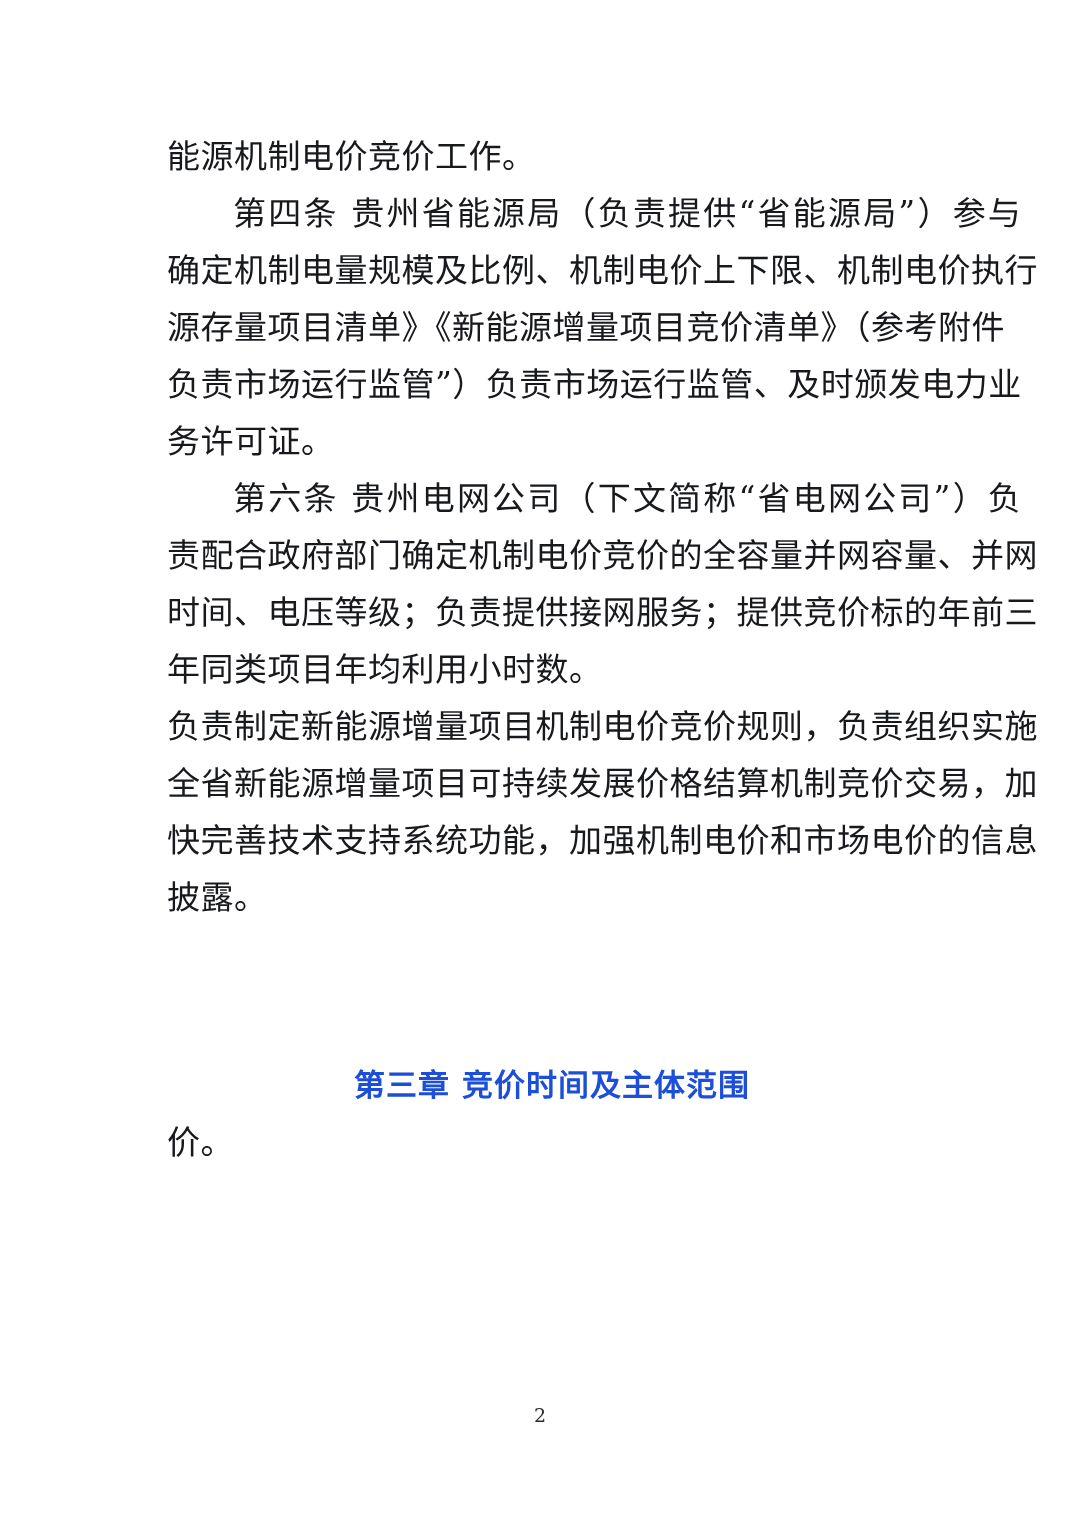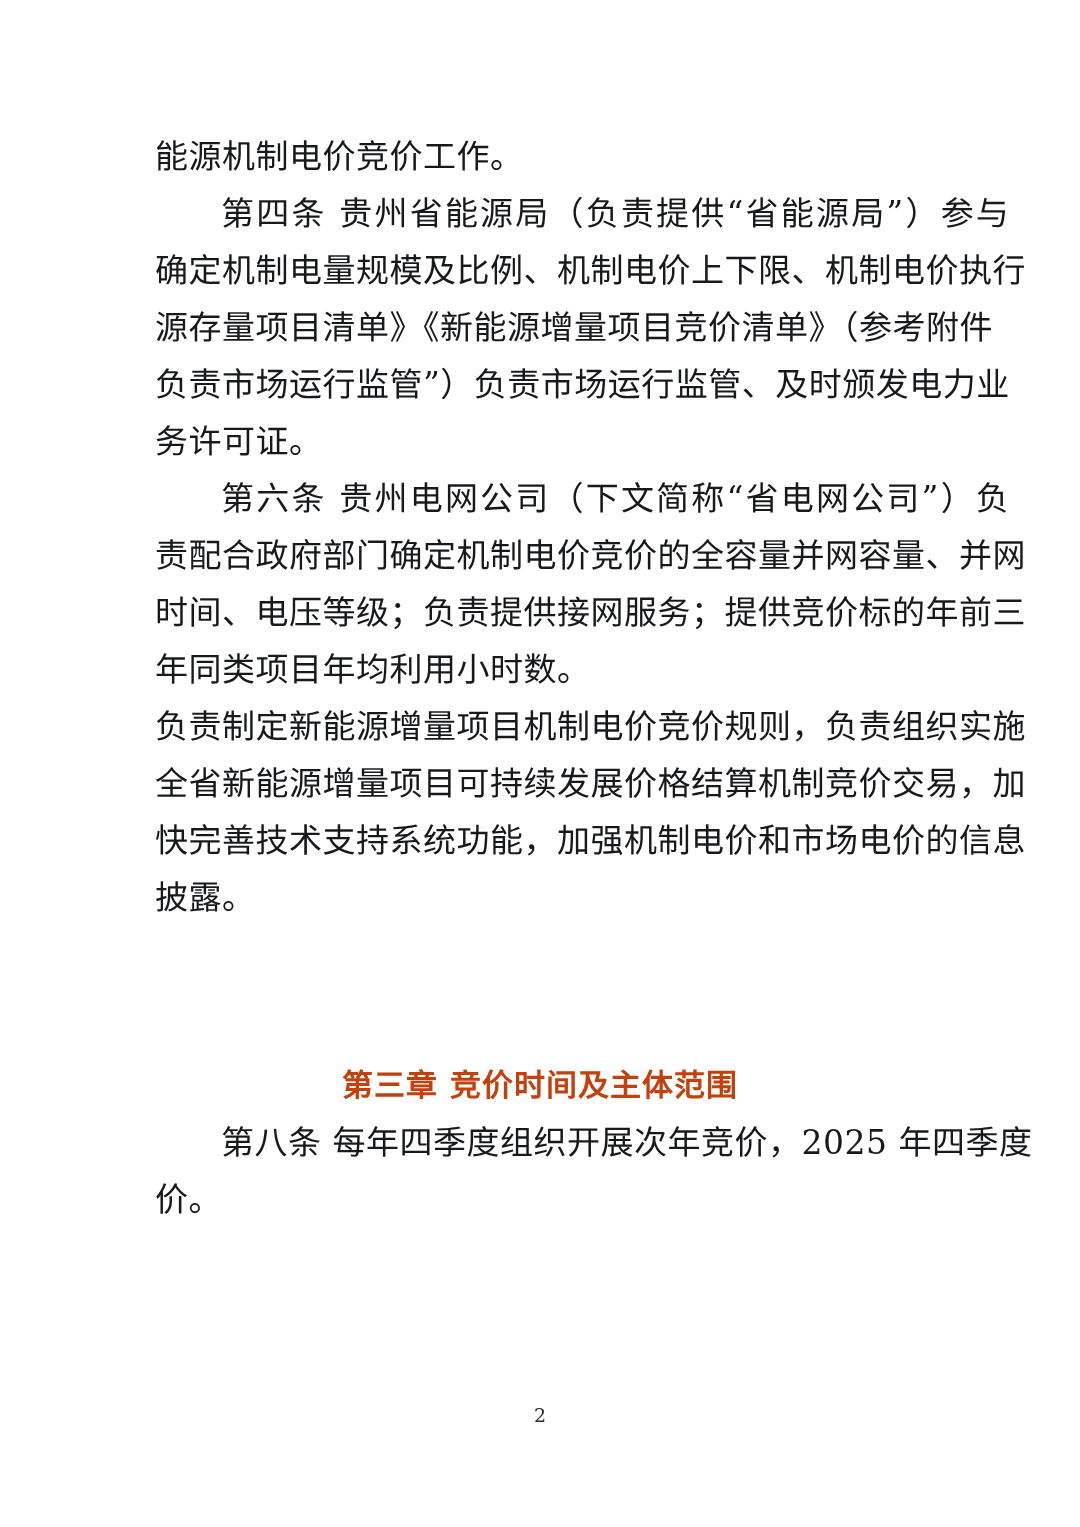--- a/index.html
+++ b/index.html
@@ -16,21 +16,21 @@
     margin: 0 auto;
     background: #ffffff;
     overflow: hidden;
     font-family: "DejaVu Serif", "Liberation Serif", serif;
     color: #1a1a1a;
     box-sizing: border-box;
   }
 
   .content {
     position: absolute;
-    left: 155px;
+    left: 167px;
     top: 0;
     width: 770px;
   }
 
   
   .line {
     height: 57px;
     line-height: 57px;
     font-size: 33px;
     white-space: pre;
@@ -57,21 +57,21 @@
 
   
   .chapter-heading {
     height: 57px;
     line-height: 57px;
     text-align: center;
     font-family: "DejaVu Sans", "Liberation Sans", sans-serif;
     font-weight: bold;
     font-size: 31px;
     letter-spacing: 1px;
-    color: #c2410c;
+    color: #1d4ed8;
   }
 
   
   .gap-top { height: 131px; }
 
   
   .page-number {
     position: absolute;
     left: 0;
     right: 0;
@@ -106,21 +106,20 @@
         <div class="line stretch">全省新能源增量项目可持续发展价格结算机制竞价交易，加</div>
         <div class="line stretch">快完善技术支持系统功能，加强机制电价和市场电价的信息</div>
         <div class="line stretch">披露。</div>
       </div>
 
     <div class="gap-top"></div>
 
     <div class="chapter-heading">第三章 竞价时间及主体范围</div>
 
     <div class="after-heading-block">
-        <div class="line indent stretch">第八条 每年四季度组织开展次年竞价，2025 年四季度</div>
         <div class="line stretch">价。</div>
       </div>
 
   </div>
 
   <div class="page-number">2</div>
 
 </div>
 
 </body></html>

